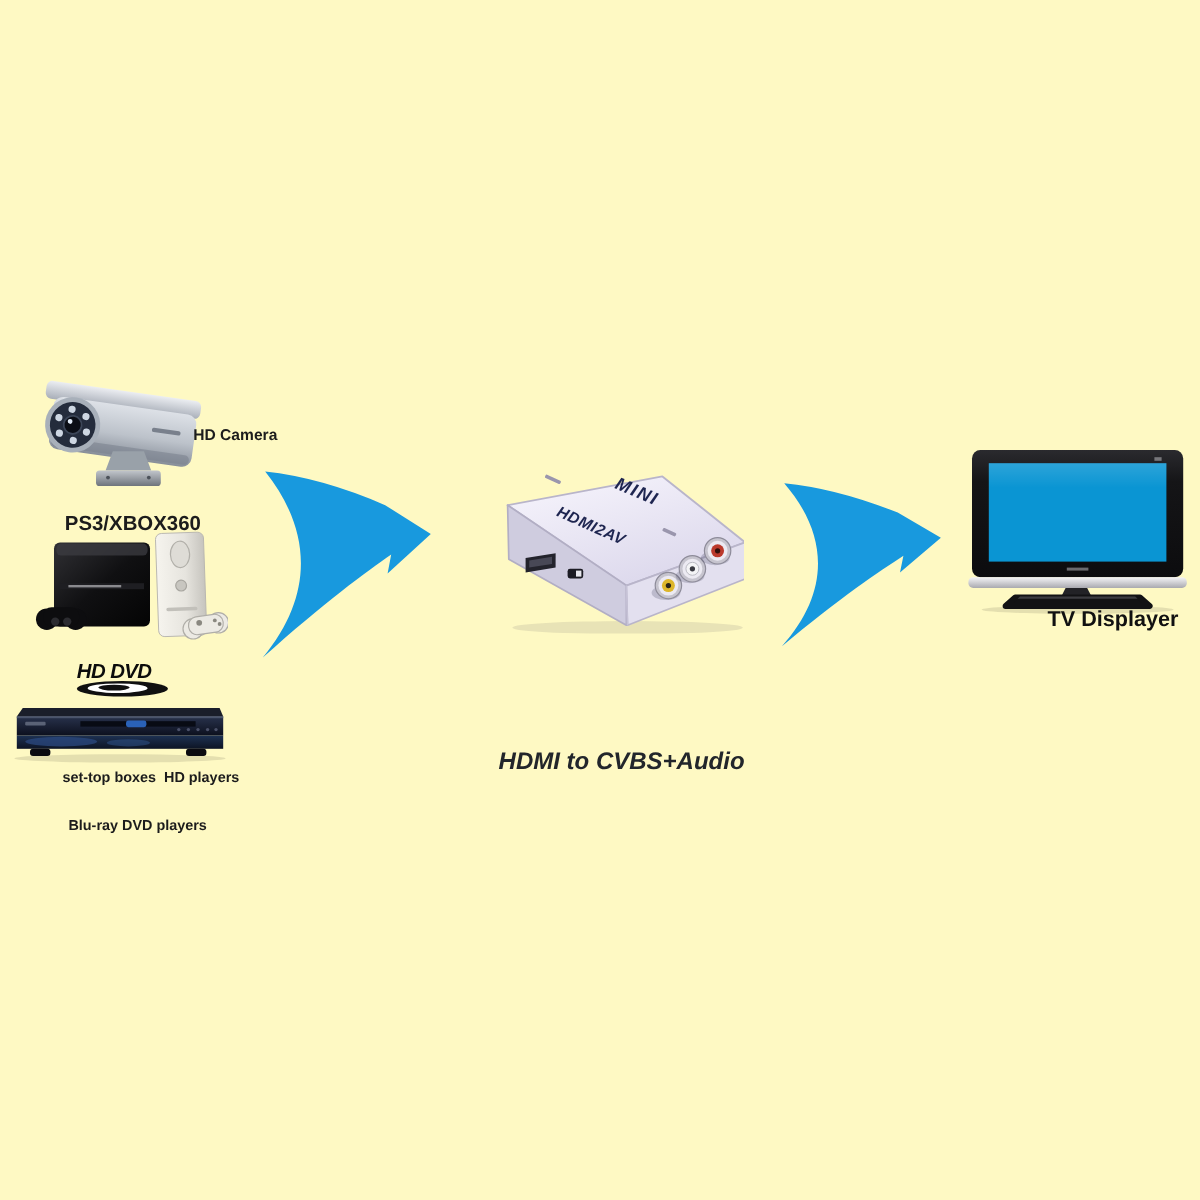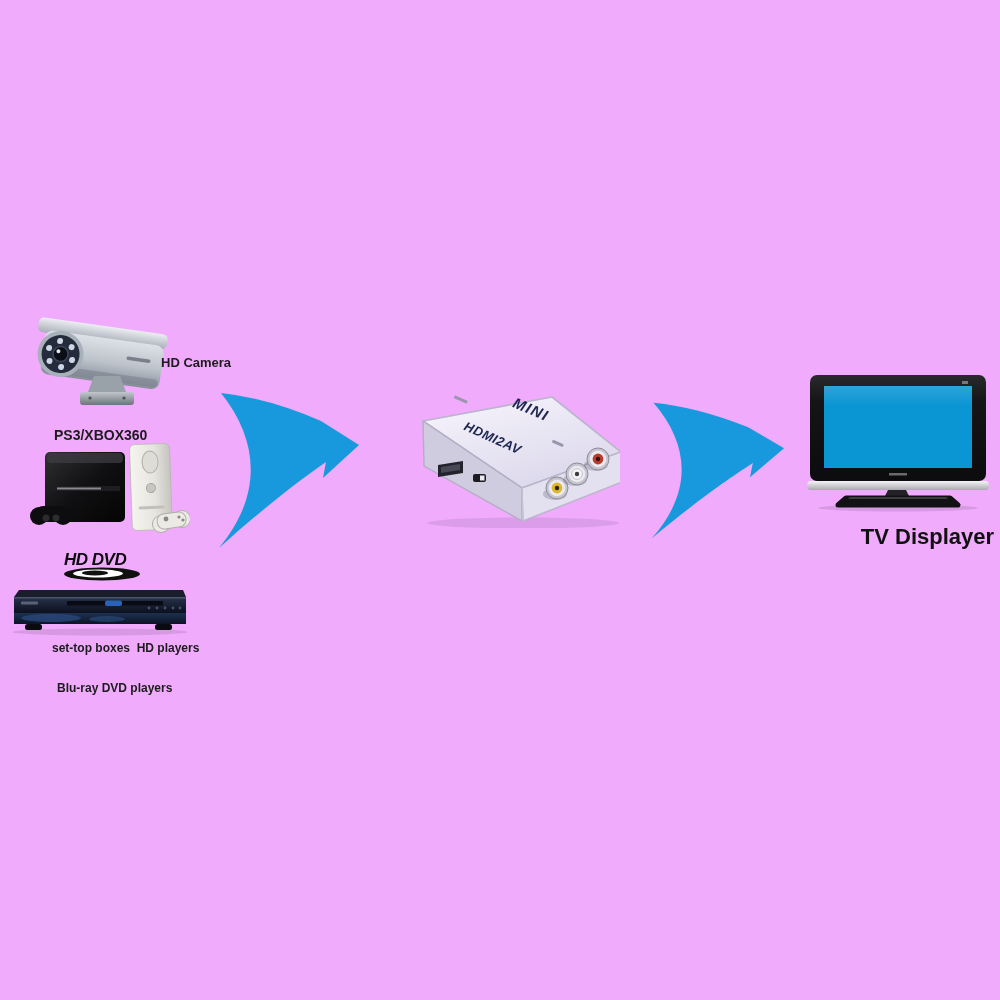--- a/index.html
+++ b/index.html
@@ -1,24 +1,24 @@
 <!DOCTYPE html>
 <html><head>
 <meta charset="utf-8">
 <style>
   html,body{margin:0;padding:0;background:#fff;}
-  .stage{position:relative;width:1000px;height:1000px;background:#f0abfc;overflow:hidden;
+  .stage{position:relative;width:1000px;height:1000px;background:#fef9c3;overflow:hidden;
          font-family:"Liberation Sans",sans-serif;color:#1a1a1a;}
   .abs{position:absolute;}
   .lbl{position:absolute;font-weight:700;color:#1c1c1c;}
   #lbl-camera{left:161px;top:355px;font-size:13px;}
-  #lbl-consoles{left:54px;top:427px;font-size:14px;}
+  #lbl-consoles{left:54px;top:427px;font-size:17px;}
   #lbl-settop{left:52px;top:641px;font-size:12px;white-space:pre;}
   #lbl-bluray{left:57px;top:661px;font-size:12px;margin-top:20px;}
-  #lbl-tv{left:855px;top:524px;width:145px;text-align:center;font-size:22px;color:#111;}
+  #lbl-tv{left:855px;top:506px;width:145px;text-align:center;font-size:18px;color:#111;}
   #main-title{left:388px;top:624px;width:260px;text-align:center;
               font-size:20px;font-style:italic;font-weight:700;color:#22262b;letter-spacing:0px;}
   #camera{left:30px;top:308px;}
   #consoles{left:25px;top:440px;}
   #hddvd{left:56px;top:548px;}
   #dvdplayer{left:5px;top:582px;}
   #arrow1{left:212px;top:390px;}
   #arrow2{left:645px;top:400px;}
   #converter{left:405px;top:378px;}
   #tv{left:802px;top:368px;}
@@ -252,14 +252,15 @@
       <rect x="160" y="13" width="6" height="3" fill="#9a9a9e" opacity="0.7"></rect>
       <rect x="87" y="105" width="18" height="2.5" fill="#6a6a6e"></rect>
       <rect x="5" y="113" width="182" height="9" rx="4" fill="url(#tvStrip)"></rect>
       <polygon points="86,122 104,122 108,130 82,130" fill="#222226"></polygon>
       <polygon points="44,130 148,130 156,137 36,137" fill="#121214" stroke="#121214" stroke-width="5" stroke-linejoin="round"></polygon>
       <polygon points="48,129 144,129 146,131 46,131" fill="#3c3c40"></polygon>
     </svg>
   </div>
   <div class="lbl" id="lbl-tv">TV Displayer</div>
 
+  <div class="lbl" id="main-title">HDMI to CVBS+Audio</div>
 
 </div>
 
 </body></html>

